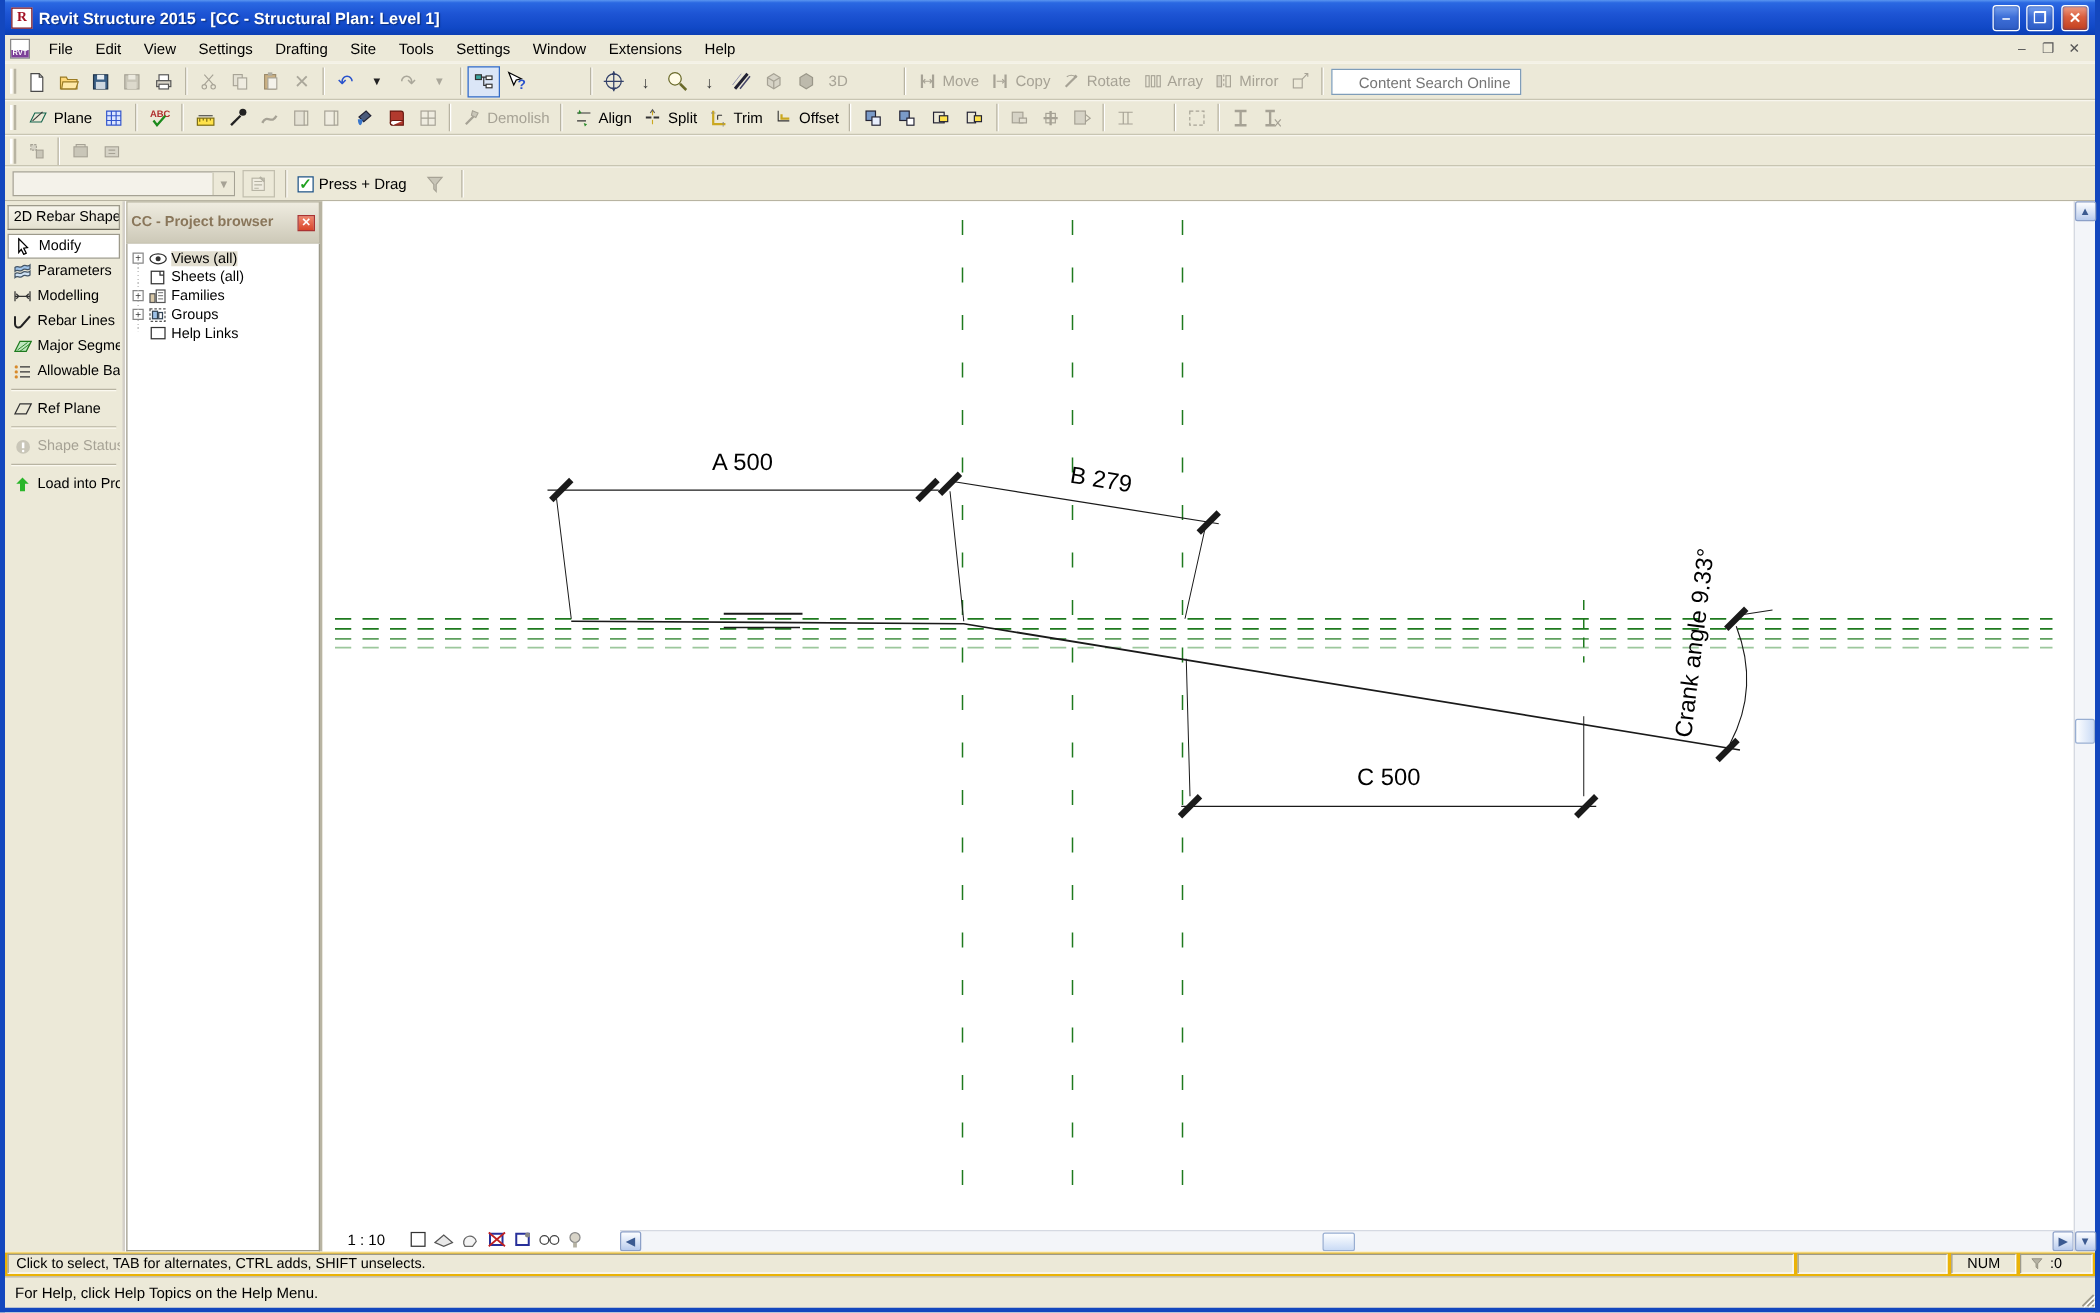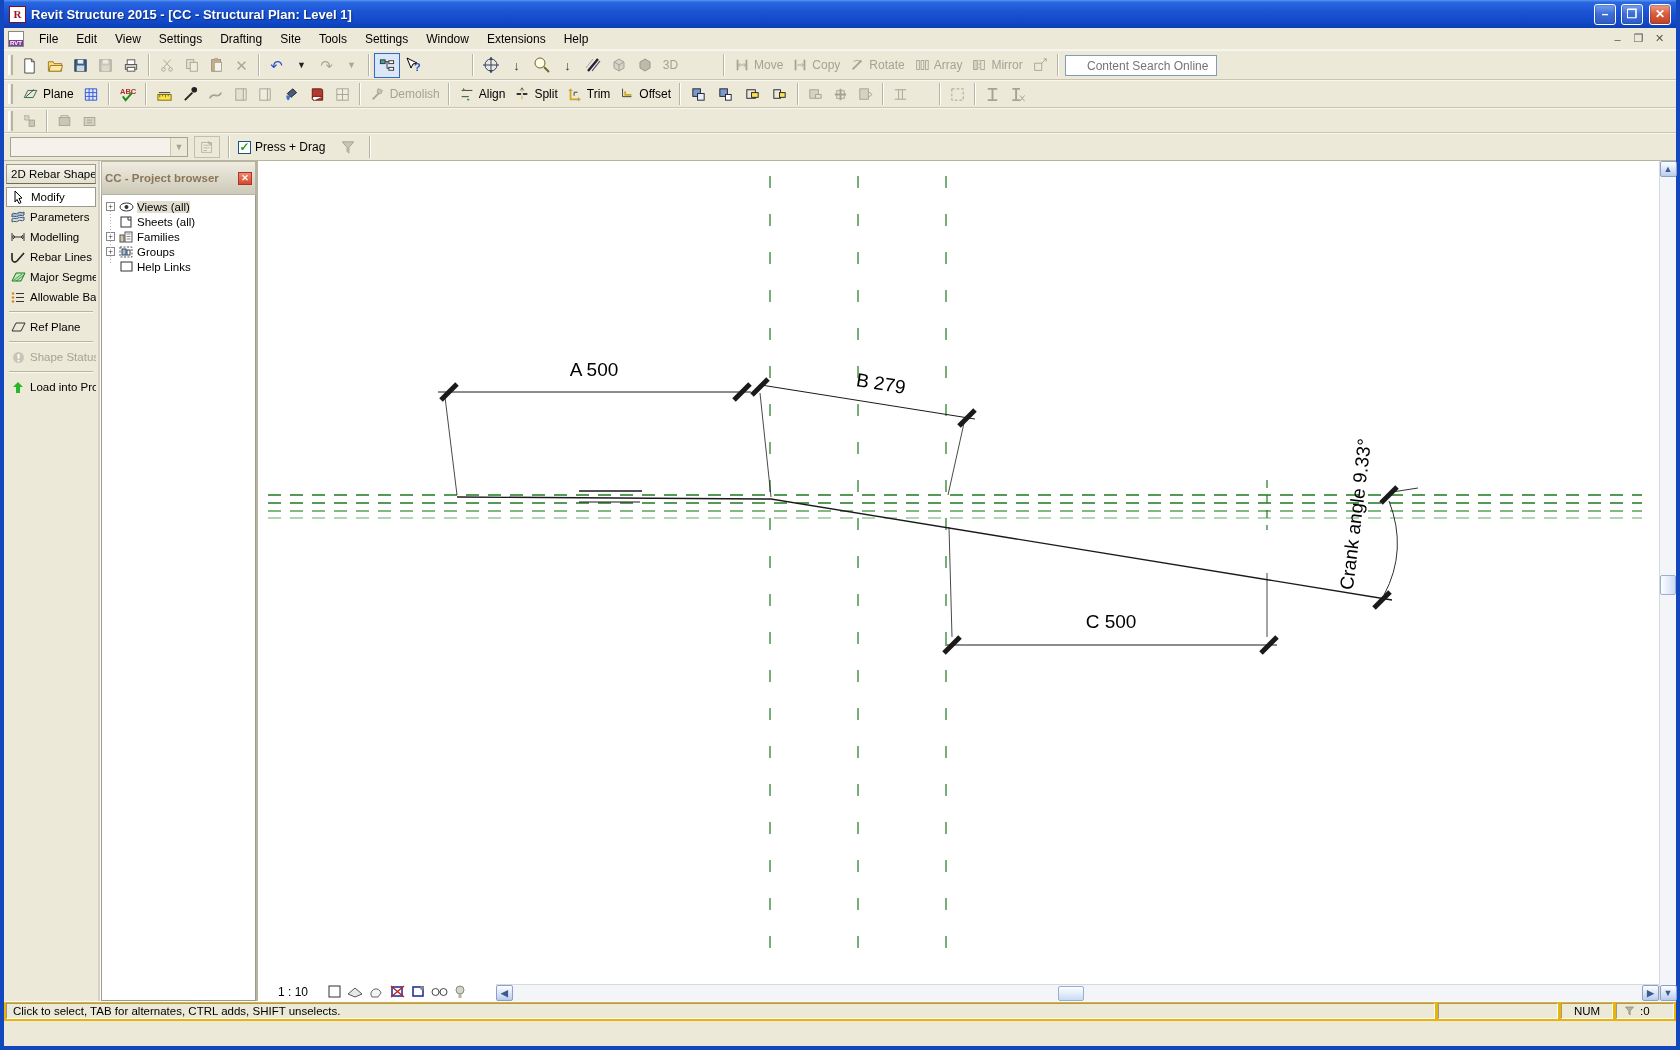--- a/index.html
+++ b/index.html
@@ -833,14 +833,21 @@
         <span>NUM</span>
       </div>
     <div class="spanel" style="width:58px;gap:4px">
       <svg class="mini" width="13" height="12" viewBox="0 0 18 18">
           <path d="M3 3h12l-5 6v6l-2-2V9z" fill="#b5b2a3" stroke="#8a8778"></path>
         </svg>
       <span>:0</span>
     </div>
   </div>
 
+  <div class="statusbar2">
+    <span>For Help, click Help Topics on the Help Menu.</span>
+    <svg class="gripcorner" width="16" height="16" viewBox="0 0 16 16">
+      <path d="M15 6L6 15M15 10l-5 5M15 14l-1 1" stroke="#9d9a8b" stroke-width="1.5"></path>
+      <path d="M16 7L7 16M16 11l-5 5M16 15l-1 1" stroke="#fff" stroke-width="1"></path>
+    </svg>
+  </div>
 
 </div>
 
 </body></html>

